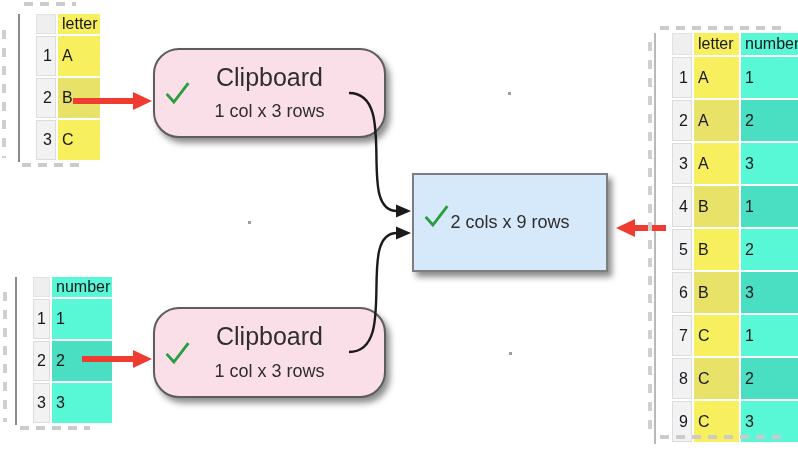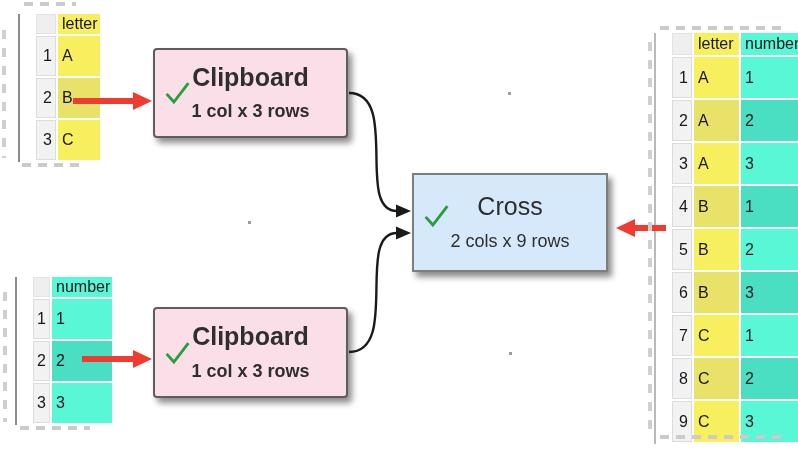--- a/index.html
+++ b/index.html
@@ -44,21 +44,21 @@
 
   .thead{height:20px;}
   .thead .cell{height:100%;}
 
   
   .node{
     position:absolute;display:flex;flex-direction:column;align-items:center;justify-content:center;
     gap:10px;border:2px solid #6a6a6a;box-shadow:4px 5px 6px rgba(0,0,0,0.45);
     box-sizing:border-box;color:#2e2e2e;
   }
-  .clipboard{background:var(--pink,#fbdfe8);border-radius:4px;width:195px;height:90px;border-color:#5d5d5d;font-weight:bold;}
+  .clipboard{background:var(--pink,#fbdfe8);border-radius:26px;width:233px;height:90px;border-color:#5d5d5d;}
   #node-clip-top{left:153px;top:48px;}
   #node-clip-bottom{left:153px;top:307px;height:91px;}
   .cross{background:var(--blue,#d5e9fb);width:196px;height:99px;left:412px;top:173px;border-color:#7e7e7e;}
   .node-title{font-size:25px;line-height:1.1;}
   .node-sub{font-size:18px;}
   .check{position:absolute;left:8px;top:50%;transform:translateY(-50%);width:29px;height:29px;
     stroke:var(--green,#2a9e3f);stroke-width:3.2;fill:none;}
   .cross .check{top:43%;}
 
   
@@ -194,21 +194,20 @@
       <path d="M4 17 L12 26 L28 5"></path>
     </svg>
     <div class="node-title">Clipboard</div>
     <div class="node-sub">1 col x 3 rows</div>
   </div>
 
   <div class="node cross" id="node-cross">
     <svg class="check" viewBox="0 0 32 32">
       <path d="M4 17 L12 26 L28 5"></path>
     </svg>
-    <div class="node-title">Cross</div>
     <div class="node-sub">2 cols x 9 rows</div>
   </div>
 
   <svg id="overlay" width="798" height="450" viewBox="0 0 798 450">
     <g>
       <line class="red-line" x1="73" y1="101" x2="134" y2="101"></line>
       <polygon class="red-head" points="133,92 152,101 133,110"></polygon>
     </g>
     <g>
       <line class="red-line" x1="82" y1="359" x2="134" y2="359"></line>

